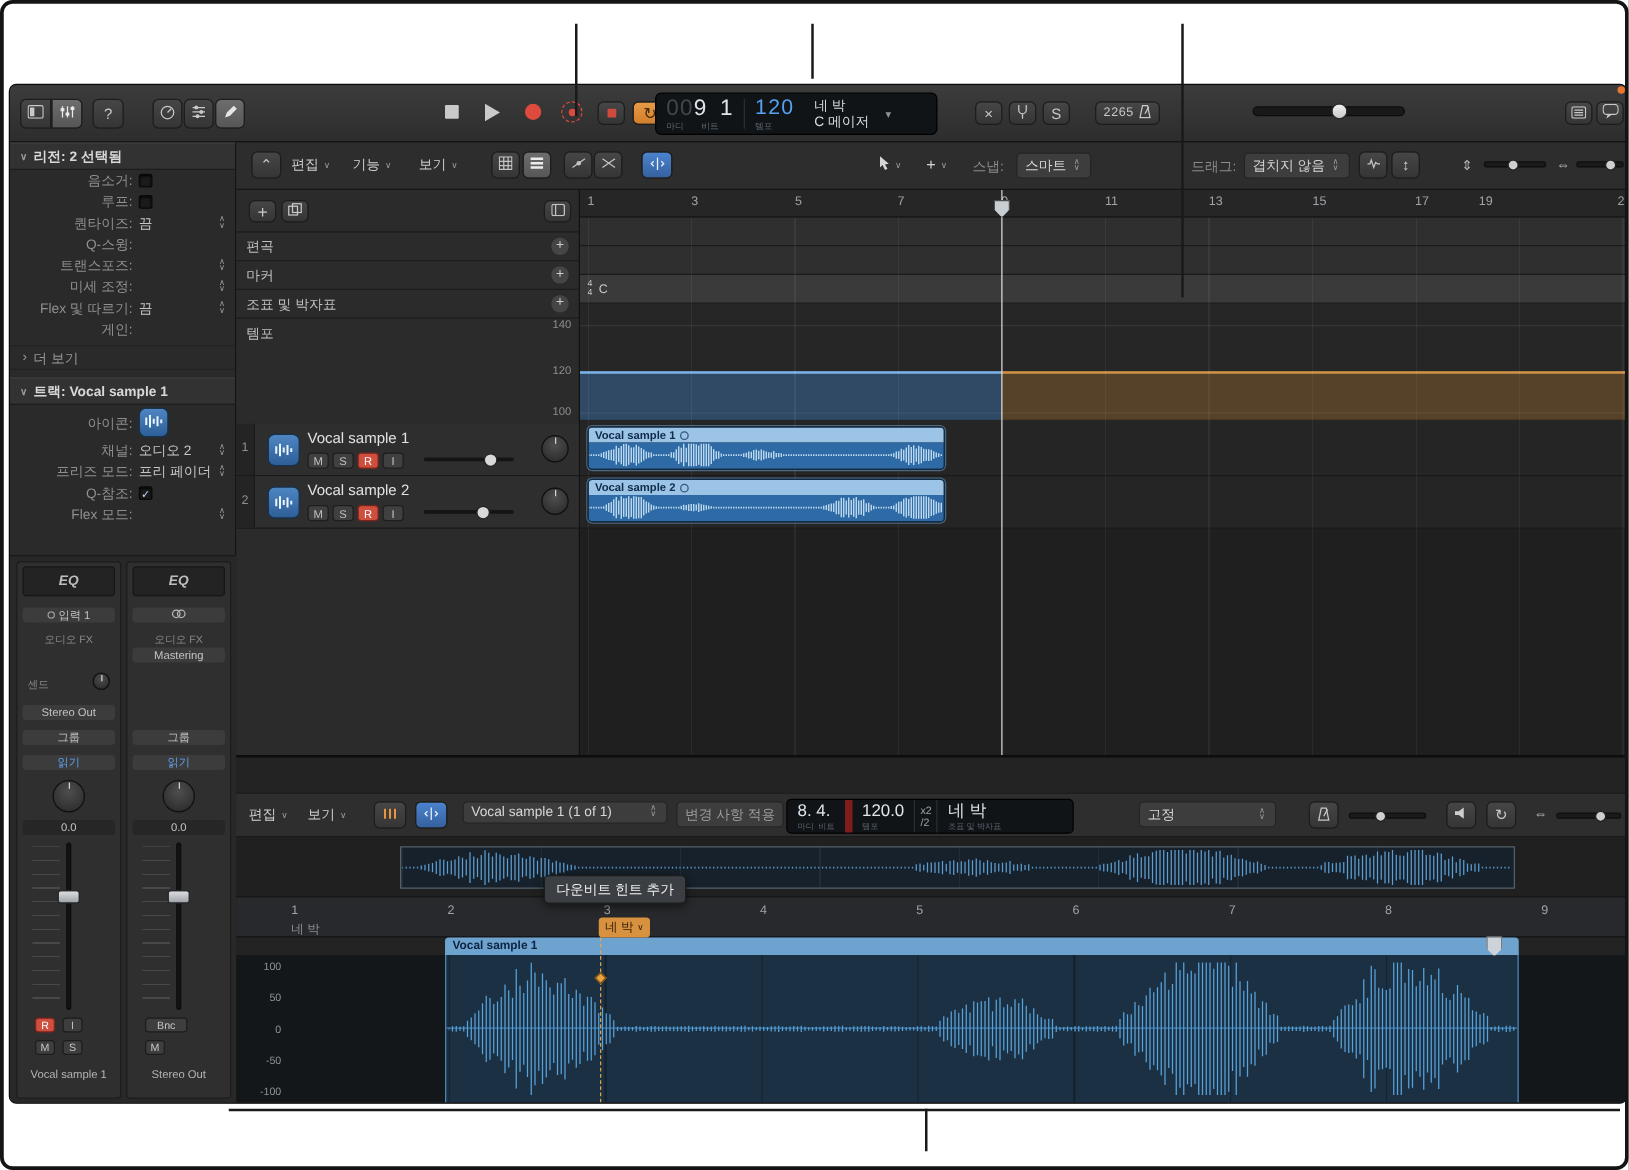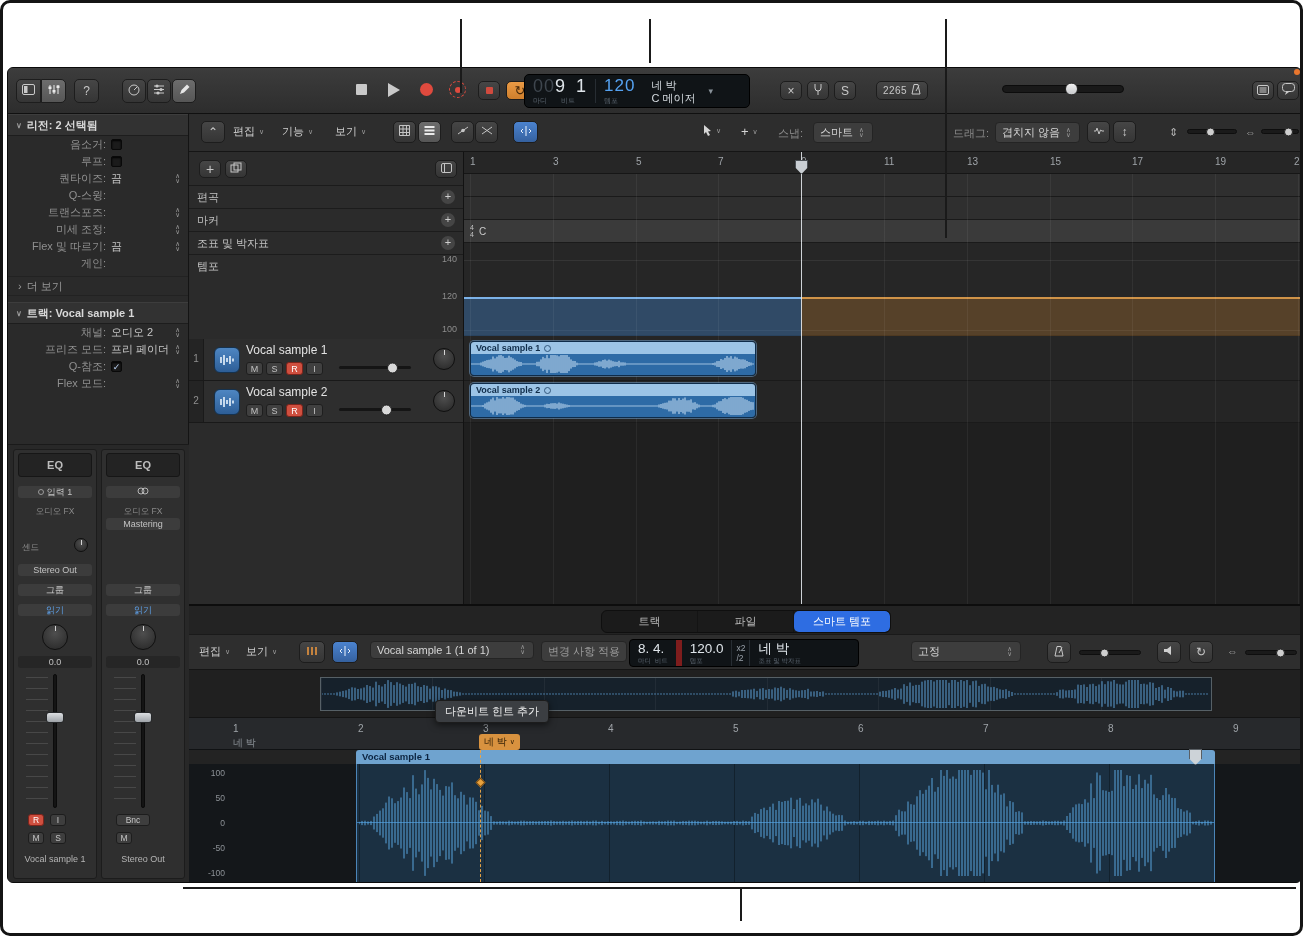--- a/index.html
+++ b/index.html
@@ -48,21 +48,21 @@
   .ival{color:#c6c6c6;flex:1;white-space:nowrap}
   .stepper{display:inline-flex;flex-direction:column;align-items:center;line-height:4.6px;font-size:6.5px;color:#9c9c9c;margin-left:auto;padding-right:2px}
   .cb{width:11px;height:11px;background:#1b1b1b;border:1px solid #090909;border-radius:2px;box-shadow:inset 0 1px 2px #000;display:flex;align-items:center;justify-content:center;font-size:9px;color:#bcd4f5}
   .more{display:flex;align-items:center;gap:5px;height:20px;padding:0 10px;color:#9a9a9a;border-top:1px solid #222;border-bottom:1px solid #222;margin-top:4px}
   .ticon{border-radius:6px;background:linear-gradient(#4e86c2,#2d5e97);border:1px solid #15324f;display:flex;align-items:center;justify-content:center}
 
   .strips{position:absolute;left:0;top:330px;width:181px;height:440px;background:#282828;border-top:1px solid #1a1a1a}
   .strip{position:absolute;top:4px;width:84px;height:430px;background:#2f2f2f;border:1px solid #1c1c1c;border-radius:3px}
   .strip .slot{position:absolute;left:4px;right:4px;height:12px;border-radius:3px;background:#3c3c3c;font-size:9px;line-height:12px;text-align:center;color:#c3c3c3;overflow:hidden;white-space:nowrap}
   .strip .dimlab{position:absolute;left:4px;right:4px;font-size:8.5px;color:#8a8a8a;text-align:center}
-  .eqbox{position:absolute;left:4px;right:4px;height:24px;background:#232323;border:1px solid #161616;border-radius:3px;display:flex;align-items:center;justify-content:center;font-size:11px;font-weight:bold;color:#bdbdbd}
+  .eqbox{position:absolute;left:4px;right:4px;height:24px;background:#232323;border:1px solid #161616;border-radius:3px;display:flex;align-items:center;justify-content:center;font-size:11px;font-style:italic;font-weight:bold;color:#bdbdbd}
   .knob{border-radius:50%;background:radial-gradient(circle at 50% 35%,#4e4e4e,#262626);border:1px solid #101010;position:relative}
   .knob i{position:absolute;left:50%;top:1px;width:1px;height:5px;background:#d4d4d4}
   .fader{position:absolute;left:0;right:0}
   .fader .ftrack{position:absolute;left:50%;top:0;bottom:0;width:4px;margin-left:-2px;background:#141414;border-radius:2px;border:1px solid #0b0b0b}
   .fader .ticks{position:absolute;left:12px;top:3px;bottom:3px;width:22px;background:repeating-linear-gradient(#484848 0 1px,transparent 1px 11px)}
   .fader .cap{position:absolute;left:50%;margin-left:-9px;width:18px;height:11px;border-radius:3px;background:linear-gradient(#dcdee1,#9ea3a8);border:1px solid #26282a}
   .sbtn{position:absolute;height:12px;border-radius:3px;background:#3e3e3e;border:1px solid #1d1d1d;font-size:8.5px;line-height:11px;text-align:center;color:#c6c6c6}
   .sbtn.rec{background:#cf4f3f;color:#fff;border-color:#7e241b;border-radius:3px}
   .sname{position:absolute;left:0;right:0;text-align:center;font-size:9px;color:#b5b5b5;white-space:nowrap;overflow:hidden}
 
@@ -320,20 +320,34 @@
       </div>
       <div class="more">
         <span class="dis">›</span>
         <span>더 보기</span>
       </div>
 
       <div class="insp-head" style="margin-top:6px">
         <span class="dis">∨</span>
         <span>트랙: Vocal sample 1</span>
       </div>
+      <div class="irow" style="height:28px">
+        <span class="ilab">아이콘:</span>
+        <span class="ticon" style="width:24px;height:24px">
+          <span><svg width="16" height="12" viewBox="0 0 16 12">
+                <g stroke="#eaf4fd" stroke-width="1.6">
+                  <line x1="2" y1="3" x2="2" y2="9"></line>
+                  <line x1="5" y1="1" x2="5" y2="11"></line>
+                  <line x1="8" y1="4" x2="8" y2="8"></line>
+                  <line x1="11" y1="2" x2="11" y2="10"></line>
+                  <line x1="14" y1="4.5" x2="14" y2="7.5"></line>
+                </g>
+              </svg></span>
+        </span>
+      </div>
       <div class="irow">
         <span class="ilab">채널:</span>
         <span class="ival">오디오 2</span>
         <span class="stepper">
             <span>∧</span>
             <span>∨</span>
           </span>
       </div>
       <div class="irow">
         <span class="ilab">프리즈 모드:</span>
@@ -622,21 +636,21 @@
       <div class="ruler">
         <span class="rlab" style="left:6px">1</span>
         <span class="rlab" style="left:89px">3</span>
         <span class="rlab" style="left:172px">5</span>
         <span class="rlab" style="left:254px">7</span>
         <span class="rlab" style="left:337px">9</span>
         <span class="rlab" style="left:420px">11</span>
         <span class="rlab" style="left:503px">13</span>
         <span class="rlab" style="left:586px">15</span>
         <span class="rlab" style="left:668px">17</span>
-        <span class="rlab" style="left:751px">19</span>
+        <span class="rlab" style="left:719px">19</span>
         <span class="rlab" style="left:830px">21</span>
       </div>
 
       <div class="region" style="left:6px;top:189px;width:286px;height:35px">
         <div class="rhead">
             <span>Vocal sample 1</span>
             <span class="loopc"></span>
           </div>
         <div class="rbody">
             <svg class="wf" id="wf-r1" width="284" height="20" style="position:absolute;left:0;top:0">
@@ -654,25 +668,20 @@
               <path d="M0 9.3L0 10.7M2 9.3L2 10.7M4 9.3L4 10.7M6 9.3L6 10.7M8 9.3L8 10.7M10 9.3L10 10.7M12 9.0L12 11.0M14 7.5L14 12.5M16 6.4L16 13.6M18 5.6L18 14.4M20 3.3L20 16.7M22 1.5L22 18.5M24 4.4L24 15.6M26 1.0L26 19.0M28 2.6L28 17.4M30 2.6L30 17.4M32 1.0L32 19.0M34 2.5L34 17.5M36 1.0L36 19.0M38 1.1L38 18.9M40 1.5L40 18.5M42 1.5L42 18.5M44 3.6L44 16.4M46 5.2L46 14.8M48 6.0L48 14.0M50 7.6L50 12.4M52 8.3L52 11.7M54 8.9L54 11.1M56 9.3L56 10.7M58 9.3L58 10.7M60 9.3L60 10.7M62 9.3L62 10.7M64 9.3L64 10.7M66 9.3L66 10.7M68 9.3L68 10.7M70 9.3L70 10.7M72 9.3L72 10.7M74 8.6L74 11.4M76 7.8L76 12.2M78 8.0L78 12.0M80 7.3L80 12.7M82 7.2L82 12.8M84 7.1L84 12.9M86 7.6L86 12.4M88 6.5L88 13.5M90 7.3L90 12.7M92 7.7L92 12.3M94 8.2L94 11.8M96 8.6L96 11.4M98 9.0L98 11.0M100 9.3L100 10.7M102 9.3L102 10.7M104 9.3L104 10.7M106 9.3L106 10.7M108 9.3L108 10.7M110 9.3L110 10.7M112 9.3L112 10.7M114 9.3L114 10.7M116 9.3L116 10.7M118 9.3L118 10.7M120 9.3L120 10.7M122 9.3L122 10.7M124 9.3L124 10.7M126 9.3L126 10.7M128 9.3L128 10.7M130 9.3L130 10.7M132 9.3L132 10.7M134 9.3L134 10.7M136 9.3L136 10.7M138 9.3L138 10.7M140 9.3L140 10.7M142 9.3L142 10.7M144 9.3L144 10.7M146 9.3L146 10.7M148 9.3L148 10.7M150 9.3L150 10.7M152 9.3L152 10.7M154 9.3L154 10.7M156 9.3L156 10.7M158 9.3L158 10.7M160 9.3L160 10.7M162 9.3L162 10.7M164 9.3L164 10.7M166 9.3L166 10.7M168 9.3L168 10.7M170 9.3L170 10.7M172 9.3L172 10.7M174 9.3L174 10.7M176 9.3L176 10.7M178 9.3L178 10.7M180 9.3L180 10.7M182 9.3L182 10.7M184 9.3L184 10.7M186 9.3L186 10.7M188 8.5L188 11.5M190 8.0L190 12.0M192 7.3L192 12.7M194 6.8L194 13.2M196 6.5L196 13.5M198 4.6L198 15.4M200 4.6L200 15.4M202 2.2L202 17.8M204 2.3L204 17.7M206 4.4L206 15.6M208 2.0L208 18.0M210 4.0L210 16.0M212 2.6L212 17.4M214 1.5L214 18.5M216 4.3L216 15.7M218 4.2L218 15.8M220 3.3L220 16.7M222 6.6L222 13.4M224 6.2L224 13.8M226 7.7L226 12.3M228 8.6L228 11.4M230 9.3L230 10.7M232 9.3L232 10.7M234 9.3L234 10.7M236 9.3L236 10.7M238 9.3L238 10.7M240 9.3L240 10.7M242 8.8L242 11.2M244 8.4L244 11.6M246 6.7L246 13.3M248 5.3L248 14.7M250 5.1L250 14.9M252 3.0L252 17.0M254 2.1L254 17.9M256 3.2L256 16.8M258 1.7L258 18.3M260 1.0L260 19.0M262 1.0L262 19.0M264 1.0L264 19.0M266 1.0L266 19.0M268 1.0L268 19.0M270 1.0L270 19.0M272 1.7L272 18.3M274 3.2L274 16.8M276 3.8L276 16.2M278 5.1L278 14.9M280 5.9L280 14.1M282 6.2L282 13.8" stroke="#cfe6f8" stroke-width="1"></path>
             </svg>
           </div>
       </div>
 
       <div class="playline" style="left:337px"></div>
       <div class="playhead" style="left:331px;top:8px"></div>
     </div>
 
     <div class="abs editor">
-      <div class="tabswrap">
-        <span class="tab"><span>트랙</span></span>
-        <span class="tab"><span>파일</span></span>
-        <span class="tab active"><span>스마트 템포</span></span>
-      </div>
 
       <div class="etoolbar">
         <div class="menu" style="left:10px;top:9px">
             <span>편집</span>
             <span class="chev">∨</span>
           </div>
         <div class="menu" style="left:57px;top:9px">
             <span>보기</span>
             <span class="chev">∨</span>
           </div>

